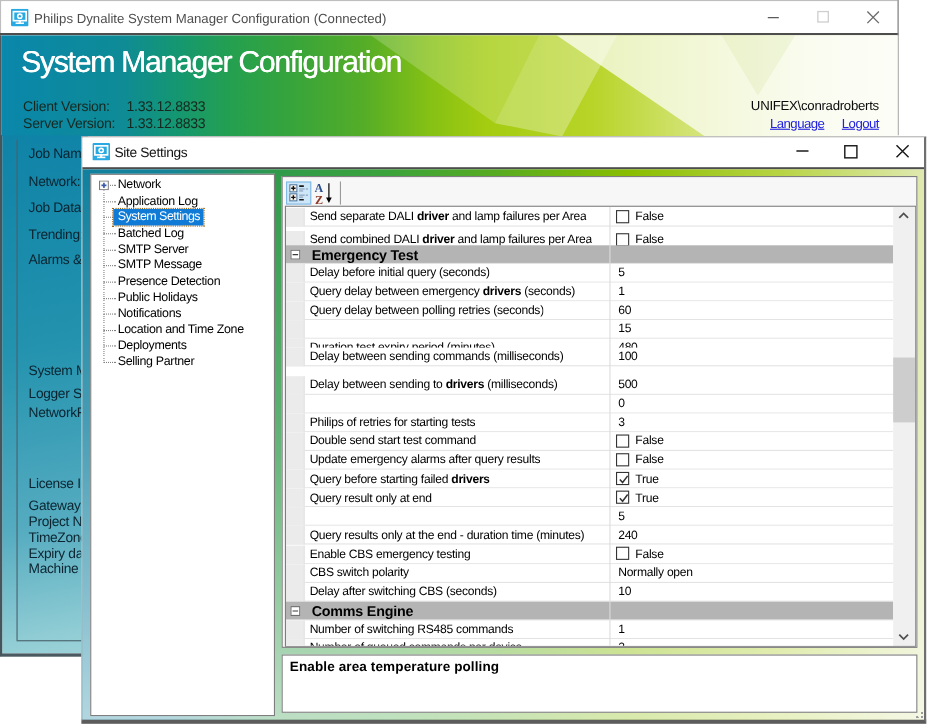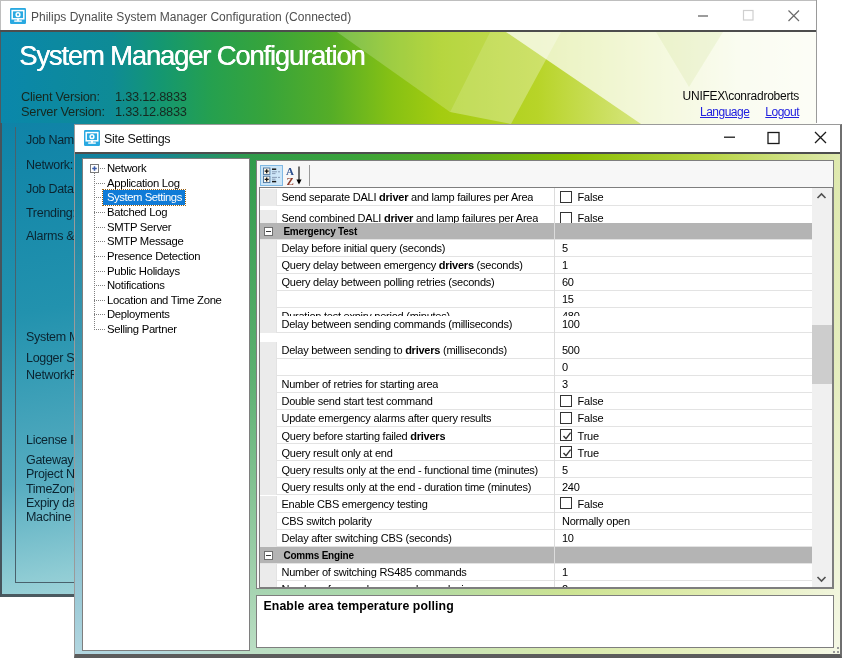--- a/index.html
+++ b/index.html
@@ -44,21 +44,21 @@
 #azbtn { position:absolute; left:29px; top:4.4px; width:23px; height:20.6px; }
 #tsep { position:absolute; left:51.9px; top:4.4px; width:1px; height:20.6px; background:#9a9a9a; }
 #gridc { position:absolute; left:1.6px; top:26.4px; width:574px; height:401.3px; border:1px solid #7e7e7e; background:#fff; overflow:hidden; }
 .row { position:absolute; left:0; width:552.8px; height:17.04px; border-bottom:1px solid #e3e3e3; background:#fff; }
 .row .ind { position:absolute; left:0; top:0; width:17.4px; height:17.04px; background:#ebebeb; border-right:1px solid #e3e3e3; }
 .row .nm { position:absolute; left:21.9px; top:2.2px; font-size:11px; line-height:13px; color:#000; white-space:nowrap; max-width:271px; overflow:hidden; letter-spacing:-0.24px; }
 .row .val { position:absolute; top:2.2px; font-size:11px; line-height:13px; color:#000; white-space:nowrap; letter-spacing:-0.24px; }
 .row.cat { background:#b4b4b4; }
 .row.cat .exp { position:absolute; left:4.4px; top:4.6px; width:9px; height:9px; }
 .row.cat .exp svg { display:block; }
-.row.cat .catname { position:absolute; left:23.8px; top:2px; font-size:10px; line-height:13px; font-weight:bold; color:#000; letter-spacing:-0.2px; }
+.row.cat .catname { position:absolute; left:23.8px; top:2px; font-size:13px; line-height:13px; font-weight:bold; color:#000; letter-spacing:-0.2px; }
 #splitline { position:absolute; left:294.4px; top:0; width:1px; height:399.3px; background:#dcdcdc; }
 
 #vsb { position:absolute; left:552.8px; top:0; width:19.2px; height:399.3px; background:#f0f0f0; }
 #vsb .thumb { position:absolute; left:0; top:137px; width:100%; height:59px; background:#cdcdcd; }
 .sbbtn { position:absolute; left:0; width:100%; height:17px; }
 
 #descp { position:absolute; left:181px; top:440.6px; width:578.4px; height:53.4px; background:#fff; border:1px solid #7e7e7e;text-align:right; }
 #descp b { position:absolute; left:6.5px; top:3.5px; font-size:12.3px; color:#000; letter-spacing:0.1px; }
 #grip { position:absolute; right:0px; bottom:0px; width:8px; height:8px;
   background-image:radial-gradient(circle at 2px 6px,#9a9a9a 1px,transparent 1.2px),radial-gradient(circle at 6px 6px,#9a9a9a 1px,transparent 1.2px),radial-gradient(circle at 6px 2px,#9a9a9a 1px,transparent 1.2px); }
@@ -276,21 +276,21 @@
               <span class="ind"></span>
               <span class="nm">Delay between sending to <b>drivers</b> (milliseconds)</span>
               <span class="val" style="left:302.4px">500</span>
             </div>
 <div class="row" style="top:171.20px">
               <span class="ind"></span>
               <span class="val" style="left:302.4px">0</span>
             </div>
 <div class="row" style="top:188.24px">
               <span class="ind"></span>
-              <span class="nm">Number of retries for starting area</span>
+              <span class="nm">Philips of retries for starting tests</span>
               <span class="val" style="left:302.4px">3</span>
             </div>
 <div class="row" style="top:205.28px">
               <span class="ind"></span>
               <span class="nm">Double send start test command</span>
               <span style="position:absolute;left:300.4px;top:1.9px;width:12px;height:12px;border:1px solid #333;background:#fff;box-sizing:border-box"></span>
               <span class="val" style="left:318px">False</span>
             </div>
 <div class="row" style="top:222.32px">
               <span class="ind"></span>
@@ -313,21 +313,20 @@
               <span class="nm">Query result only at end</span>
               <span style="position:absolute;left:300.4px;top:1.9px;width:12px;height:12px;border:1px solid #333;background:#fff;box-sizing:border-box">
                 <svg width="12" height="12" style="position:absolute;left:0;top:0" viewBox="0 0 12 12">
                   <path d="M2.5 6 L5 8.7 L9.6 2.6" stroke="#333" stroke-width="1.4" fill="none"></path>
                 </svg>
               </span>
               <span class="val" style="left:318px">True</span>
             </div>
 <div class="row" style="top:273.44px">
               <span class="ind"></span>
-              <span class="nm">Query results only at the end - functional time (minutes)</span>
               <span class="val" style="left:302.4px">5</span>
             </div>
 <div class="row" style="top:290.48px">
               <span class="ind"></span>
               <span class="nm">Query results only at the end - duration time (minutes)</span>
               <span class="val" style="left:302.4px">240</span>
             </div>
 <div class="row" style="top:307.52px">
               <span class="ind"></span>
               <span class="nm">Enable CBS emergency testing</span>

